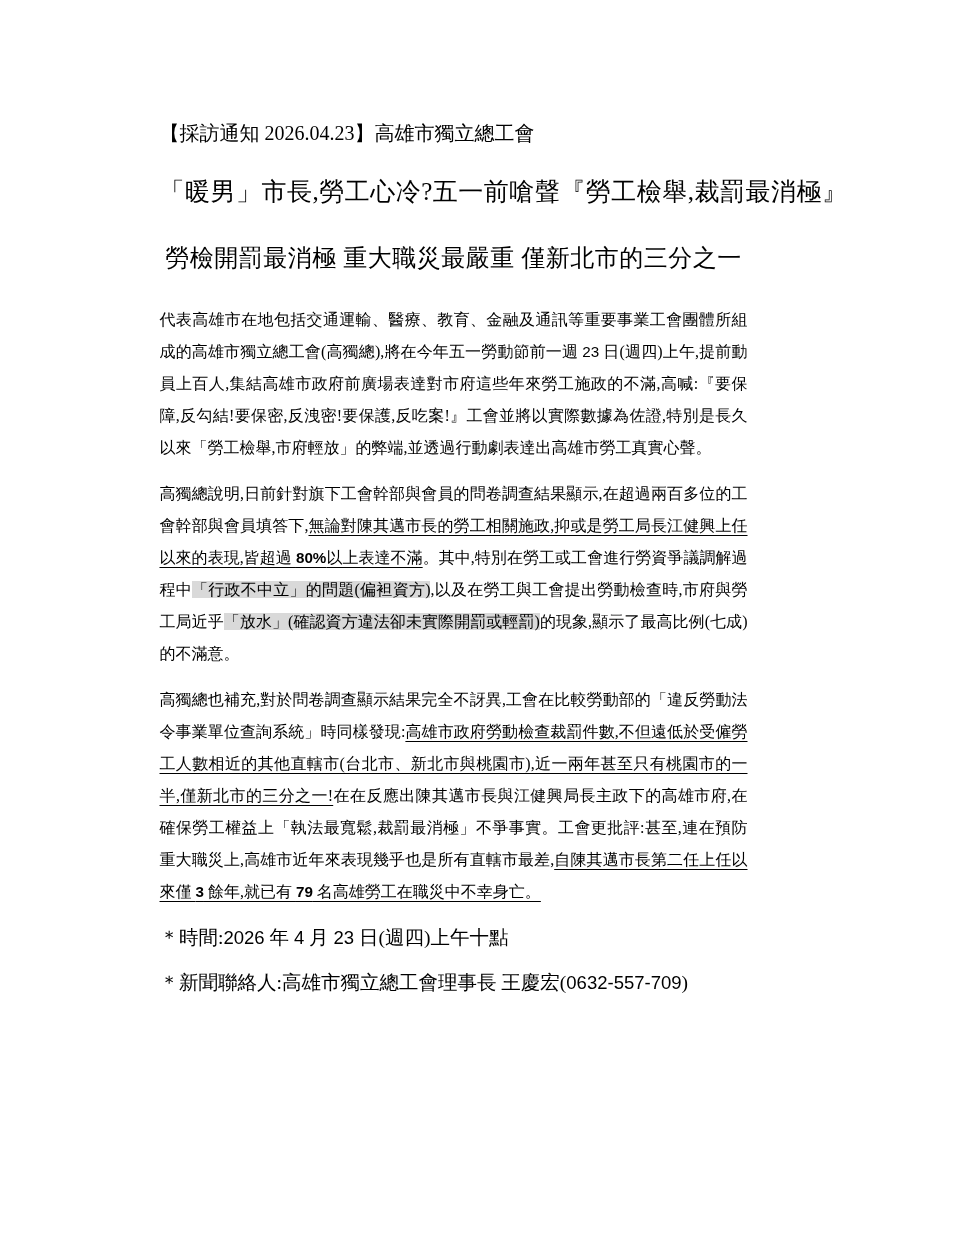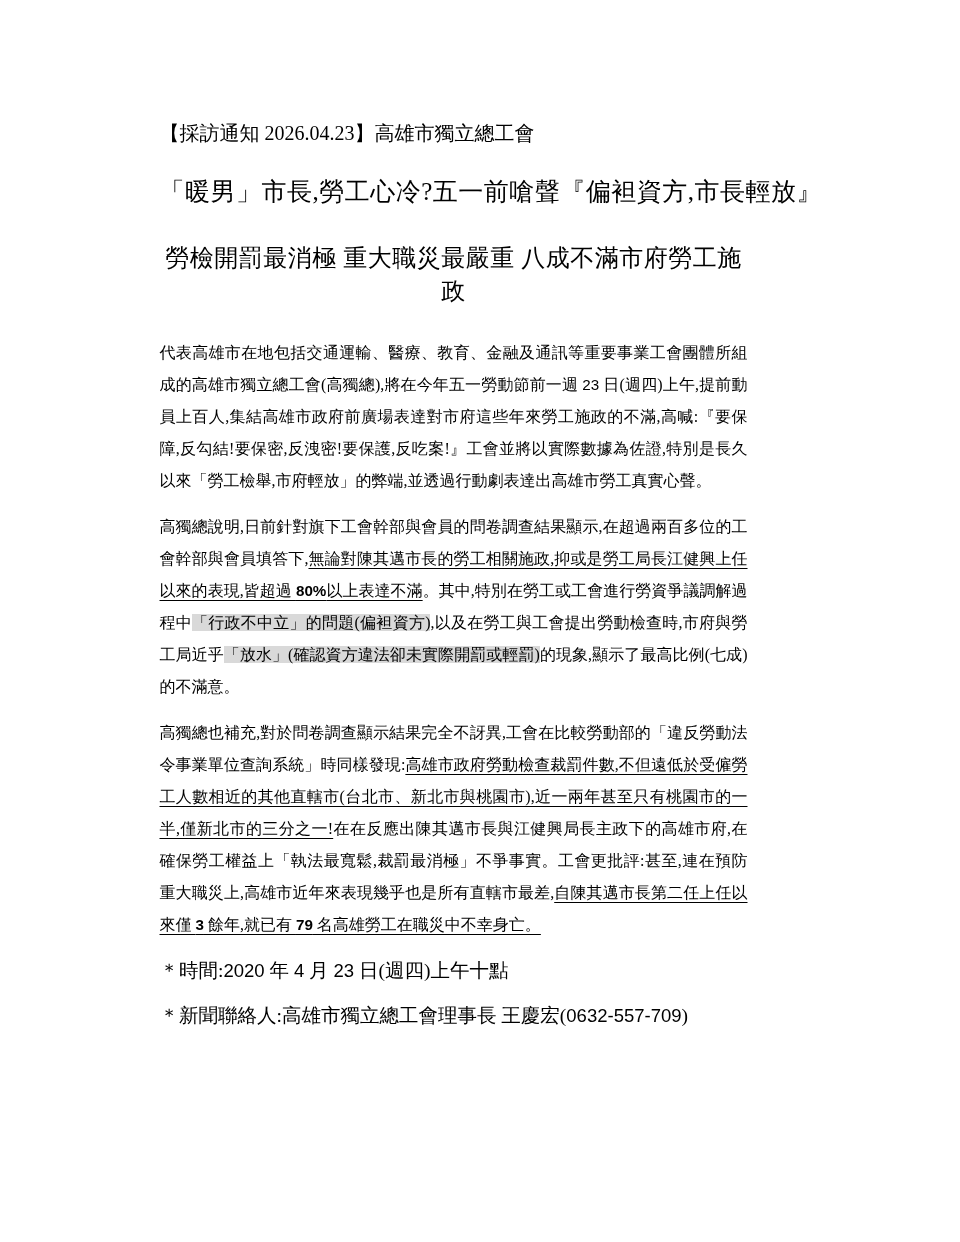--- a/index.html
+++ b/index.html
@@ -72,24 +72,24 @@
   }
   .b{ font-weight:bold; }
   .hl{ background:var(--hl); }
   .latin{ font-family:"Liberation Sans","DejaVu Sans",sans-serif; font-size:0.95em; }
 </style>
 </head>
 <body>
 
 <div class="page">
   <p class="notice">【採訪通知 2026.04.23】高雄市獨立總工會</p>
-  <h1 class="title">「暖男」市長,勞工心冷?五一前嗆聲『偏袒資方,市長輕放』</h1>
-  <h2 class="subtitle">勞檢開罰最消極 重大職災最嚴重 八成不滿市府勞工施政</h2>
+  <h1 class="title">「暖男」市長,勞工心冷?五一前嗆聲『勞工檢舉,裁罰最消極』</h1>
+  <h2 class="subtitle">勞檢開罰最消極 重大職災最嚴重 僅新北市的三分之一</h2>
   <div id="paragraphs">
       <p class="para"><span>代表高雄市在地包括交通運輸、醫療、教育、金融及通訊等重要事業工會團體所組成的高雄市獨立總工會(高獨總),將在今年五一勞動節前一週 <span class="latin">23</span> 日(週四)上午,提前動員上百人,集結高雄市政府前廣場表達對市府這些年來勞工施政的不滿,高喊:『要保障,反勾結!要保密,反洩密!要保護,反吃案!』工會並將以實際數據為佐證,特別是長久以來「勞工檢舉,市府輕放」的弊端,並透過行動劇表達出高雄市勞工真實心聲。</span></p>
       <p class="para"><span>高獨總說明,日前針對旗下工會幹部與會員的問卷調查結果顯示,在超過兩百多位的工會幹部與會員填答下,</span><span class="u">無論對陳其邁市長的勞工相關施政,抑或是勞工局長江健興上任以來的表現,皆超過 </span><span class="u b"><span class="latin">80%</span></span><span class="u">以上表達不滿</span><span>。其中,特別在勞工或工會進行勞資爭議調解過程中</span><span class="hl">「行政不中立」的問題(偏袒資方)</span><span>,以及在勞工與工會提出勞動檢查時,市府與勞工局近乎</span><span class="hl">「放水」(確認資方違法卻未實際開罰或輕罰)</span><span>的現象,顯示了最高比例(七成)的不滿意。</span></p>
       <p class="para"><span>高獨總也補充,對於問卷調查顯示結果完全不訝異,工會在比較勞動部的「違反勞動法令事業單位查詢系統」時同樣發現:</span><span class="u">高雄市政府勞動檢查裁罰件數,不但遠低於受僱勞工人數相近的其他直轄市(台北市、新北市與桃園市),近一兩年甚至只有桃園市的一半,僅新北市的三分之一!</span><span>在在反應出陳其邁市長與江健興局長主政下的高雄市府,在確保勞工權益上「執法最寬鬆,裁罰最消極」不爭事實。工會更批評:甚至,連在預防重大職災上,高雄市近年來表現幾乎也是所有直轄市最差,</span><span class="u">自陳其邁市長第二任上任以來僅 </span><span class="u b"><span class="latin">3</span></span><span class="u"> 餘年,就已有 </span><span class="u b"><span class="latin">79</span></span><span class="u"> 名高雄勞工在職災中不幸身亡。 </span></p>
     </div>
   <div id="details">
-      <p class="detail"><span>＊時間:<span class="latin">2020</span> 年 <span class="latin">4</span> 月 <span class="latin">23</span> 日(週四)上午十點</span></p>
+      <p class="detail"><span>＊時間:<span class="latin">2026</span> 年 <span class="latin">4</span> 月 <span class="latin">23</span> 日(週四)上午十點</span></p>
       <p class="detail"><span>＊新聞聯絡人:高雄市獨立總工會理事長 王慶宏(<span class="latin">0632-557-709</span>)</span></p>
     </div>
 </div>
 
 </body></html>

